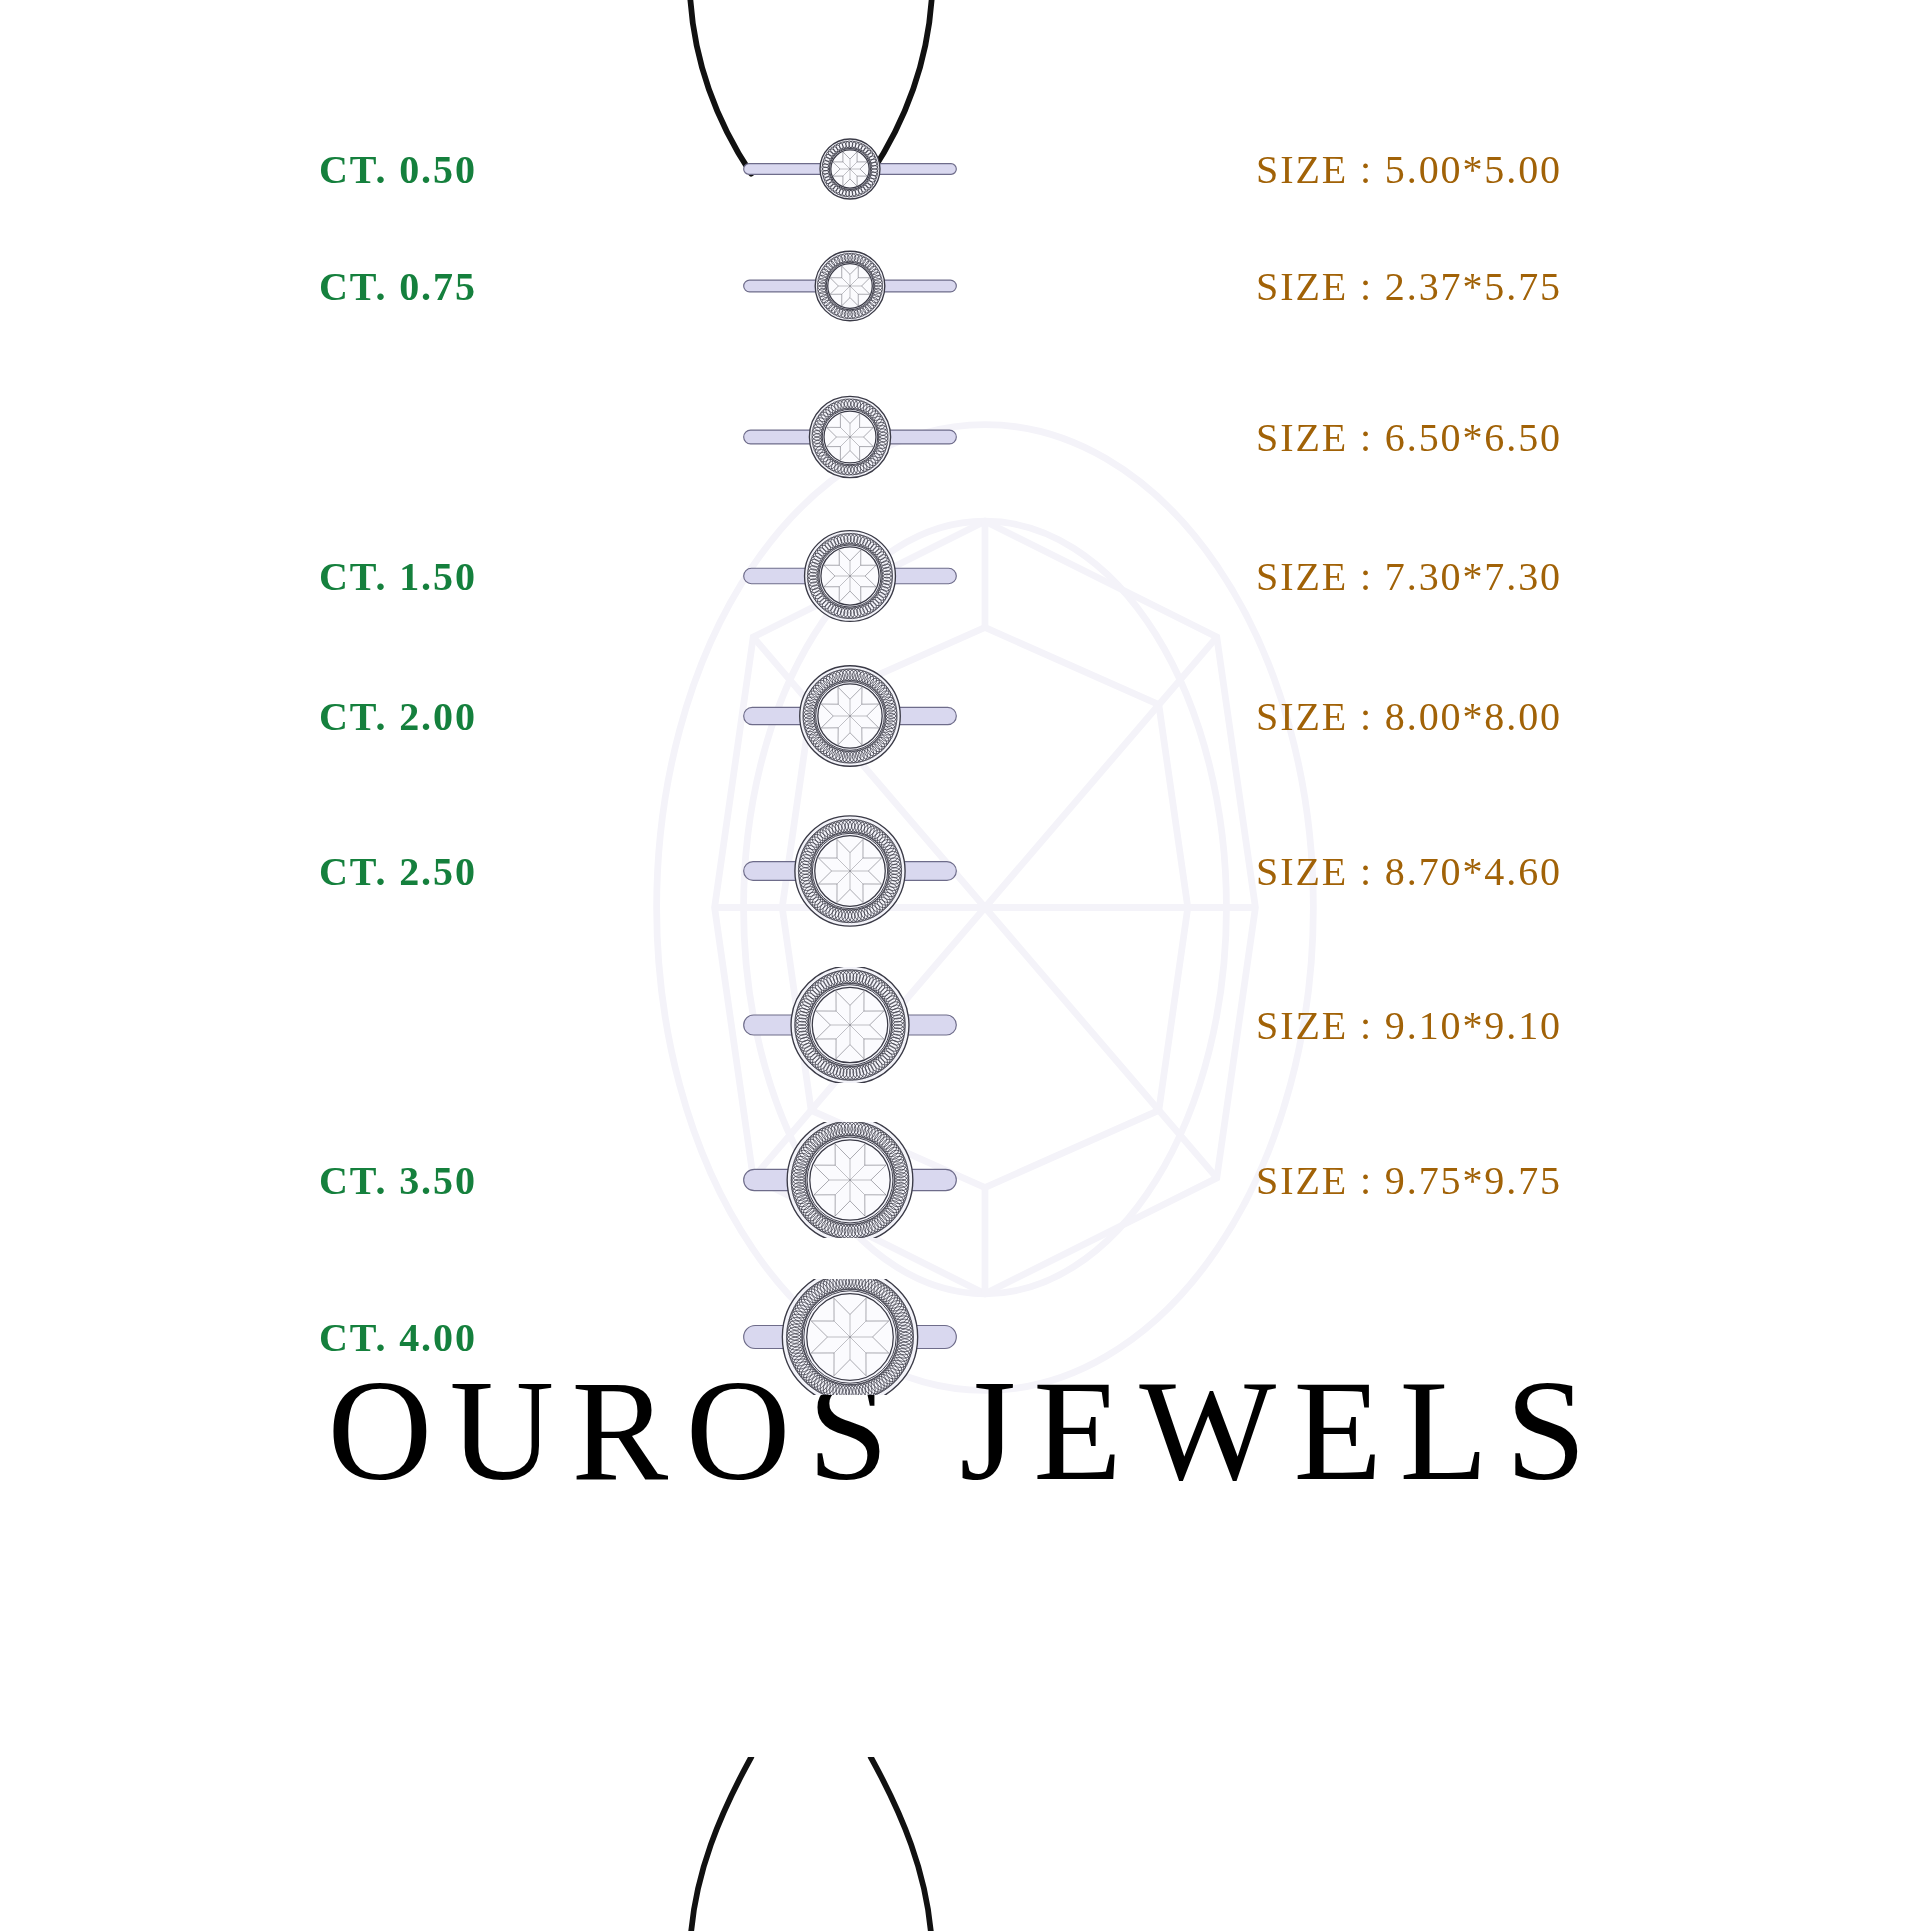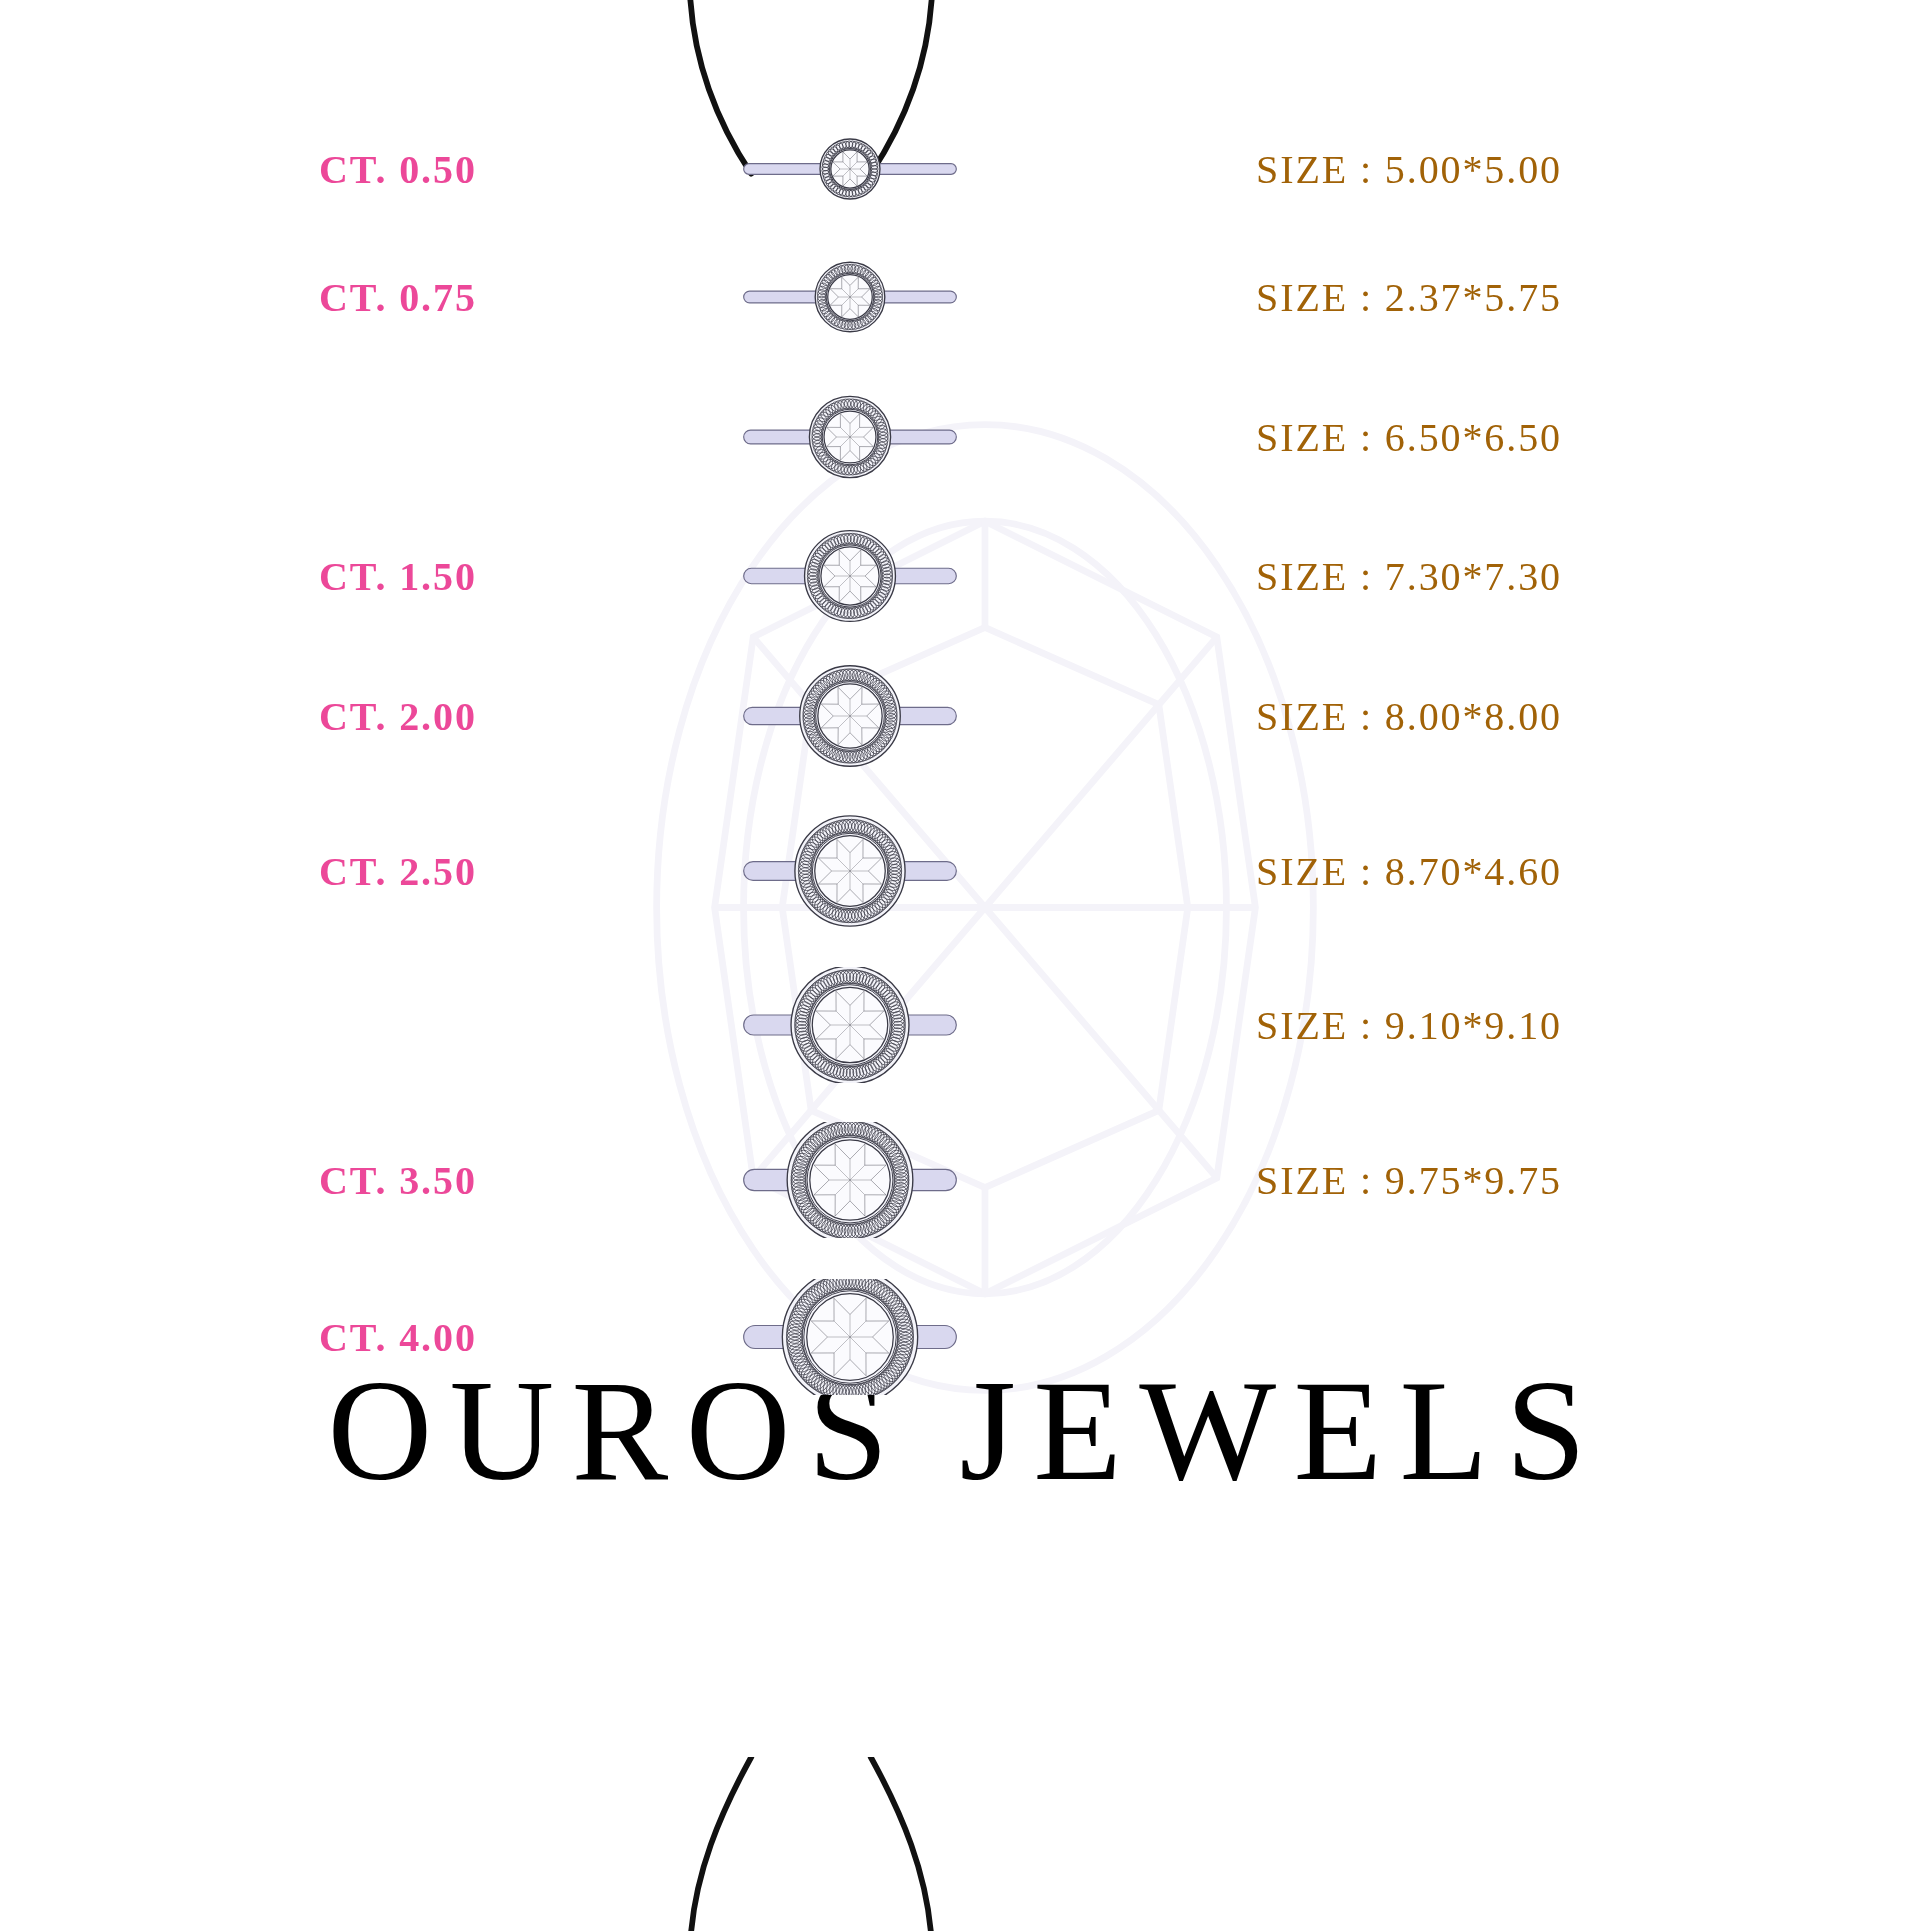--- a/index.html
+++ b/index.html
@@ -69,21 +69,21 @@
 
   .ct-label {
     position: absolute;
     left: 319px;
     width: 367px;
     text-align: left;
     font-family: "Liberation Serif", serif;
     font-weight: bold;
     font-size: 40px;
     letter-spacing: 1.9px;
-    color: #ec4899;
+    color: #15803d;
     white-space: nowrap;
   }
 
   .ring-cell {
     position: absolute;
     left: 734px;
     width: 232px;
     height: 116px;
     display: flex;
     align-items: center;
@@ -208,21 +208,21 @@
             <path d="M102.2 52.6 L112.7 52.7 L112.6 42.2" fill="none" stroke="#3a3a46" stroke-width="0.8" opacity="0.55"></path>
             <line x1="112.7" y1="52.7" x2="120" y2="60" stroke="#3a3a46" stroke-width="0.7" opacity="0.45"></line>
             <path d="M112.6 42.2 L120.0 49.7 L127.4 42.2" fill="none" stroke="#3a3a46" stroke-width="0.8" opacity="0.55"></path>
             <line x1="120.0" y1="49.7" x2="120" y2="60" stroke="#3a3a46" stroke-width="0.7" opacity="0.45"></line>
             <path d="M127.4 42.2 L127.3 52.7 L137.8 52.6" fill="none" stroke="#3a3a46" stroke-width="0.8" opacity="0.55"></path>
             <line x1="127.3" y1="52.7" x2="120" y2="60" stroke="#3a3a46" stroke-width="0.7" opacity="0.45"></line>
           </svg>
         </div>
         <div class="size-label">SIZE : 5.00*5.00</div>
       </div>
-      <div class="row" style="top: 239px;">
+      <div class="row" style="top: 228px;">
         <div class="ct-label">CT. 0.75</div>
         <div class="ring-cell">
           <svg width="232" height="116" viewBox="0 0 240 120" xmlns="http://www.w3.org/2000/svg">
             <rect x="10" y="53.88" width="220" height="12.24" rx="6.12" fill="#d9d8ef" stroke="#6e6c8a" stroke-width="1.2"></rect>
             <circle cx="120" cy="60" r="36" fill="#f4f4fa" stroke="#3a3a46" stroke-width="1.4"></circle>
             <circle cx="120" cy="60" r="24.5952" fill="none" stroke="#3a3a46" stroke-width="1"></circle>
             <circle cx="149.5" cy="60.0" r="4.28" fill="none" stroke="#3a3a46" stroke-width="0.8"></circle>
             <circle cx="149.3" cy="63.4" r="4.28" fill="none" stroke="#3a3a46" stroke-width="0.8"></circle>
             <circle cx="148.7" cy="66.8" r="4.28" fill="none" stroke="#3a3a46" stroke-width="0.8"></circle>
             <circle cx="147.7" cy="70.1" r="4.28" fill="none" stroke="#3a3a46" stroke-width="0.8"></circle>

